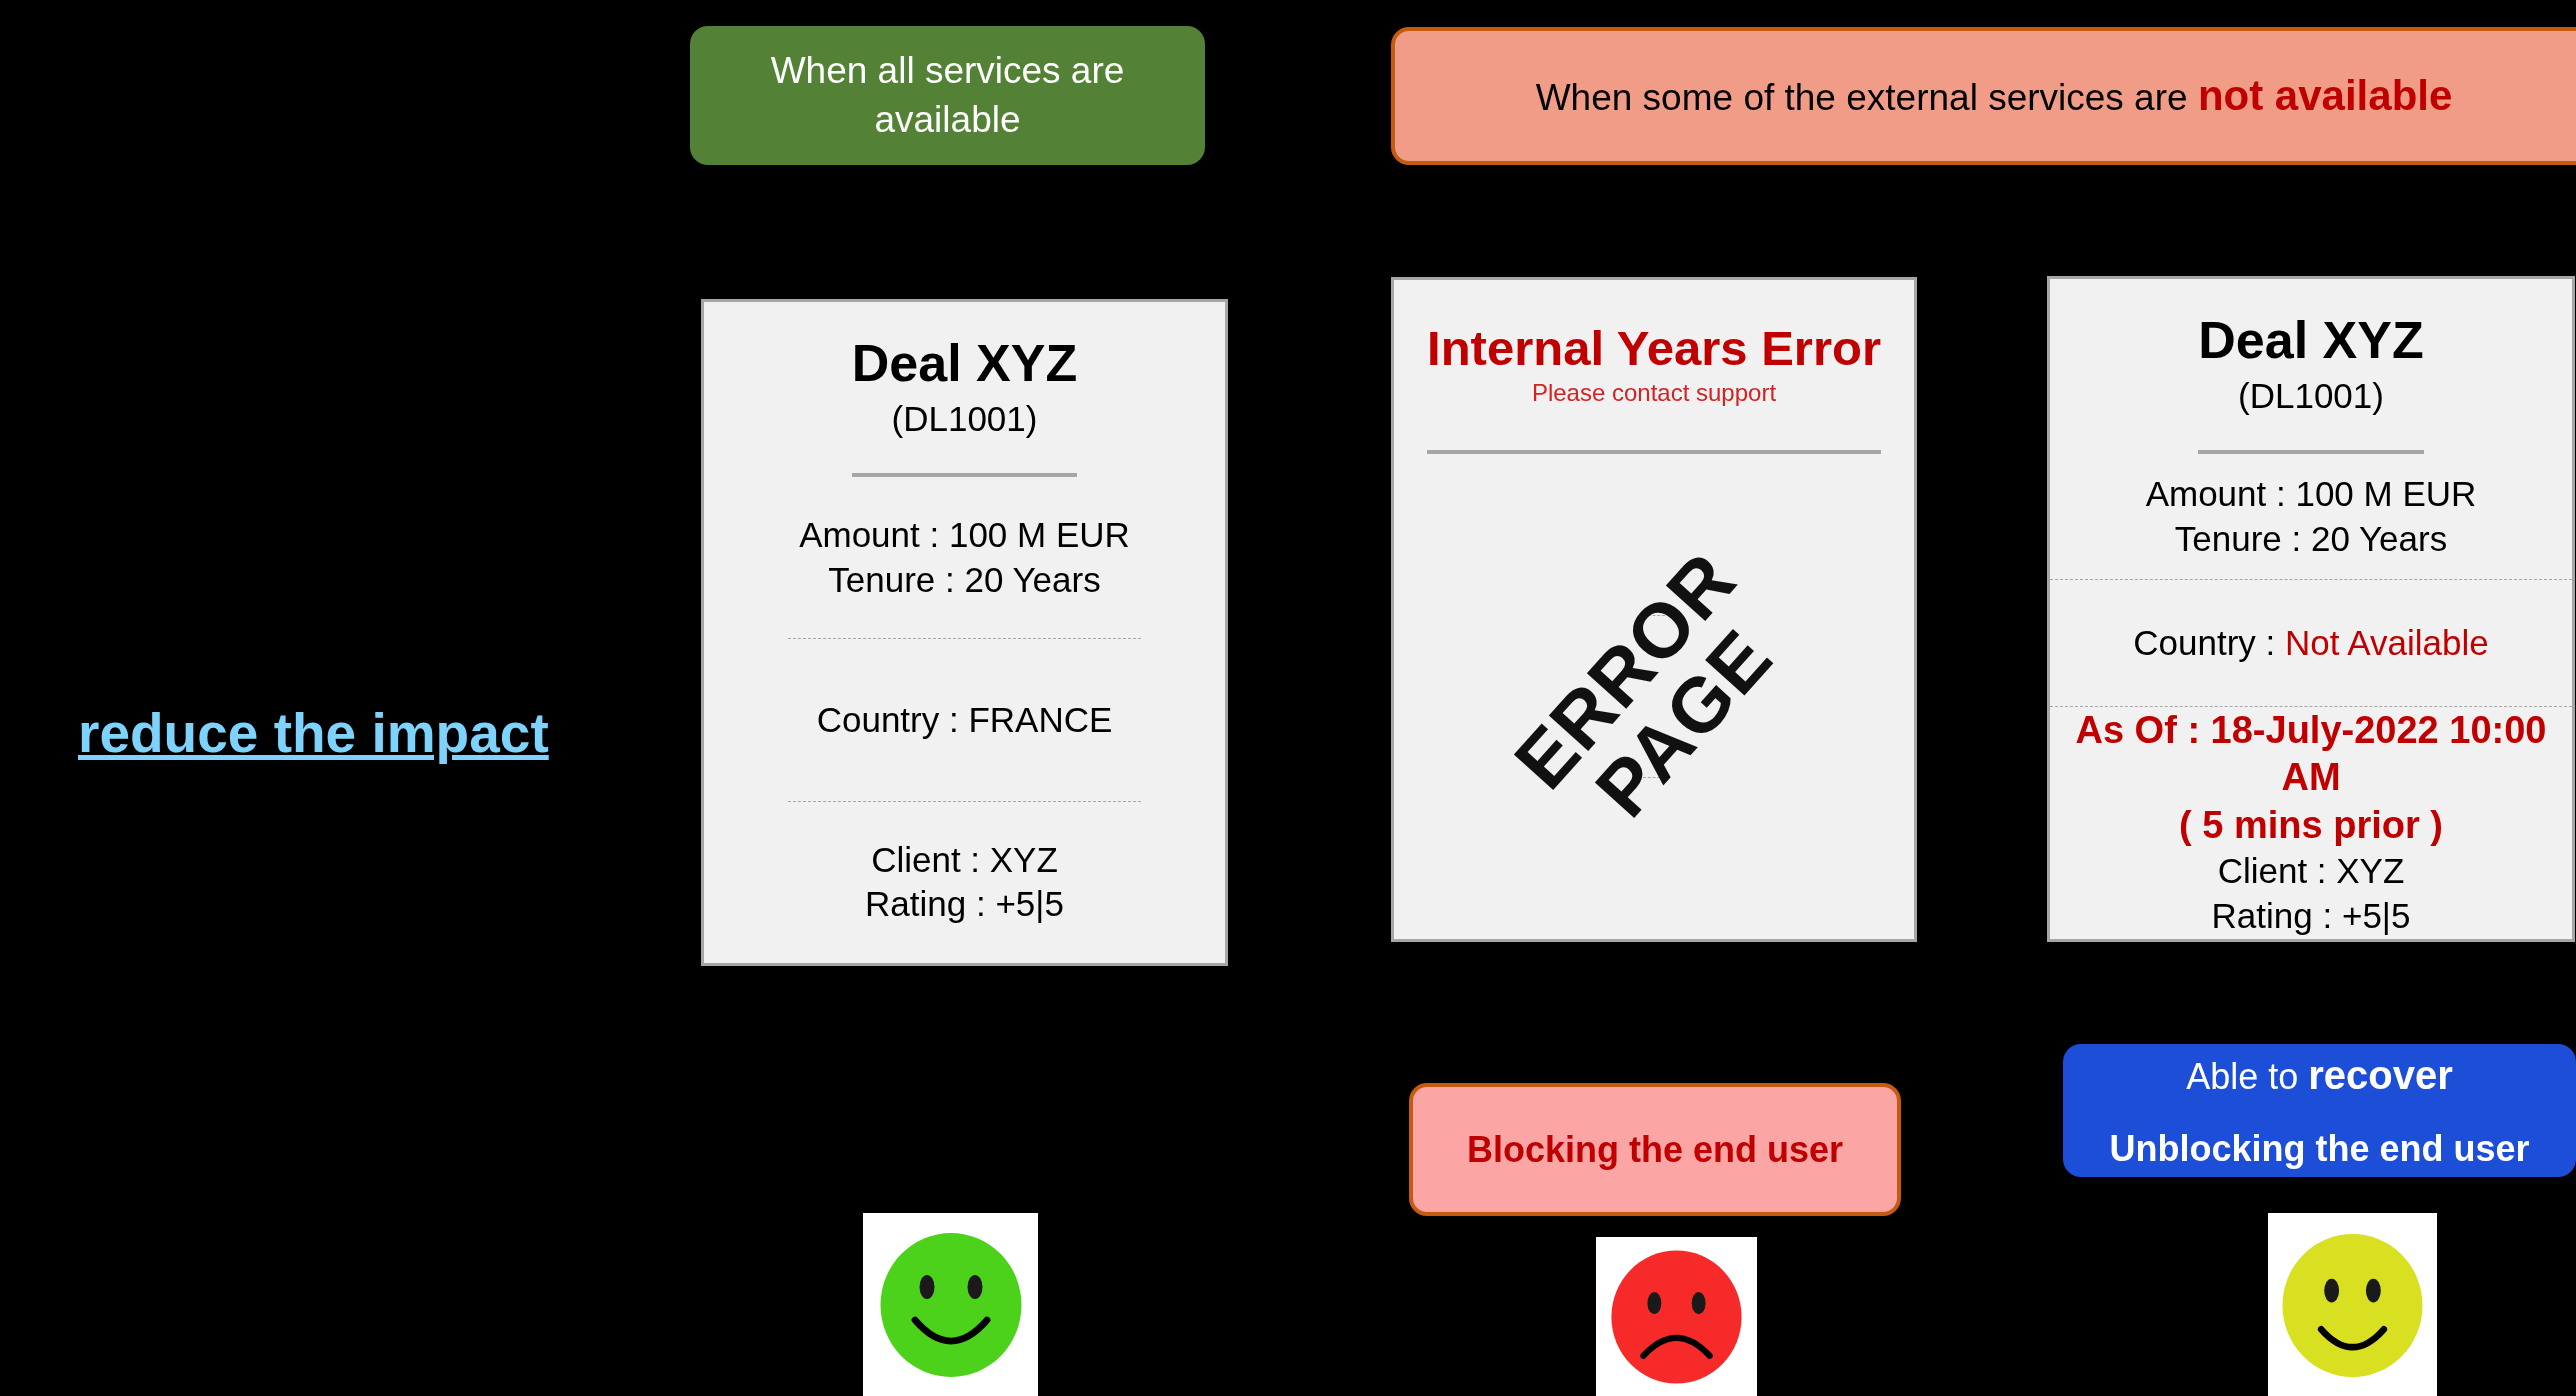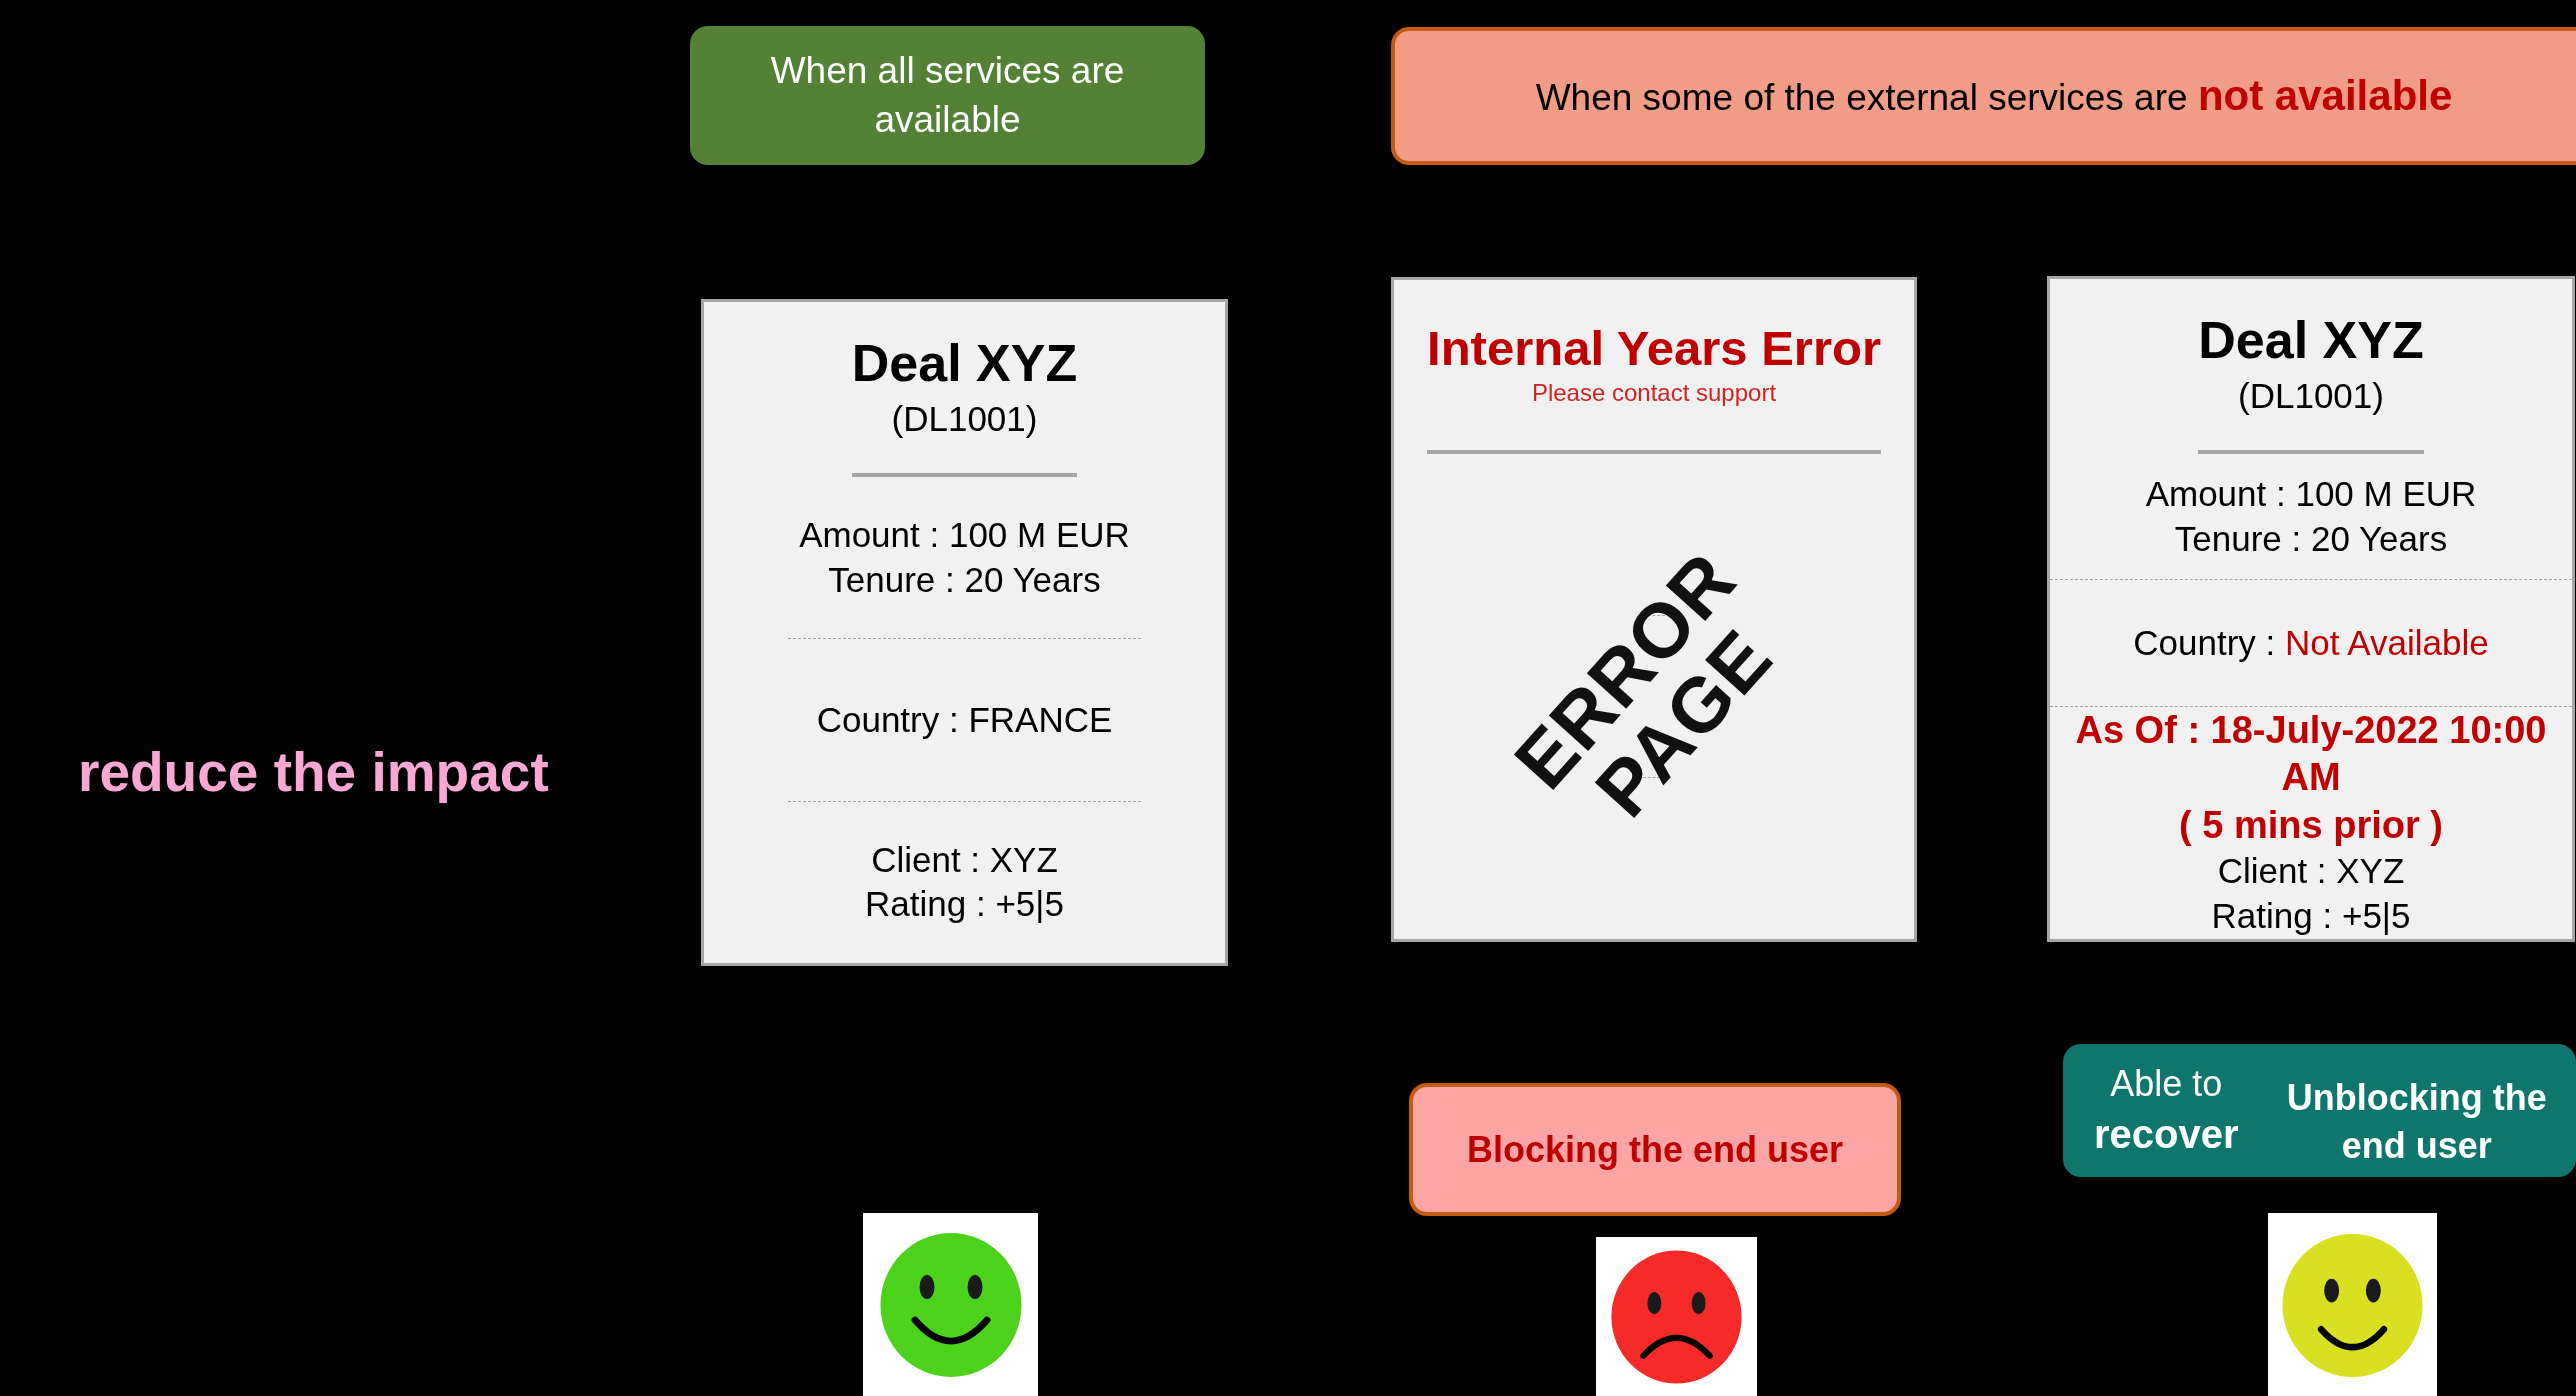--- a/index.html
+++ b/index.html
@@ -23,25 +23,26 @@
     font-size: 56px;
     font-weight: bold;
     color: #31569B;
     letter-spacing: -0.6px;
     white-space: nowrap;
   }
 
   
   .side-caption {
     position: absolute;
-    left: 78px; top: 740px;
+    left: 78px; top: 701px;
     font-size: 55px;
     font-weight: bold;
-    color: #f9a8d4;
+    color: #7dd3fc;
     white-space: nowrap;
+    text-decoration: underline;
   }
 
   
   .banner {
     position: absolute;
     border-radius: 18px;
     display: flex;
     align-items: center;
     justify-content: center;
     text-align: center;
@@ -75,24 +76,24 @@
     background: #fca5a5;
     border: 4.2px solid #C55A11;
     color: #C00000;
     font-weight: bold;
     font-size: 36px;
     margin-top: 36px;
   }
   .banner-green-bottom {
     left: 2063px; top: 1044px;
     width: 513px; height: 133px;
-    background: #0f766e;
+    background: #1d4ed8;
     color: #FFFFFF;
     font-size: 36px;
-    flex-direction: row;
+    flex-direction: column;
     padding: 0 6px;
   }
   .banner-green-bottom .line1 { font-weight: normal; }
   .banner-green-bottom .line1 .emph { font-weight: bold; font-size: 40px; }
   .banner-green-bottom .line2 { font-weight: bold; margin-top: 23px; }
 
   
   .card {
     position: absolute;
     background: #F1F1F1;

